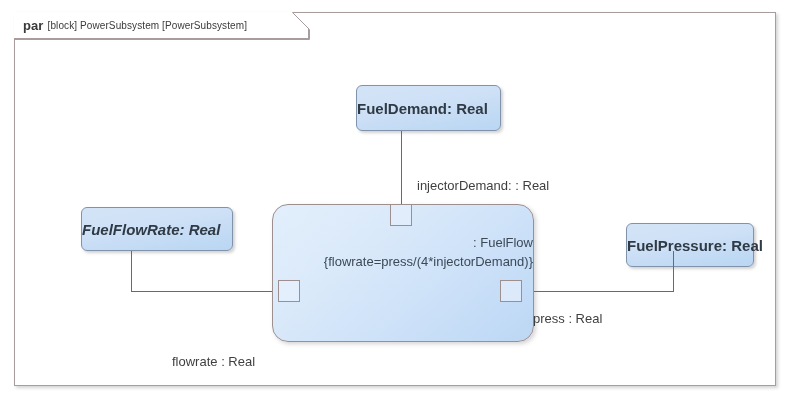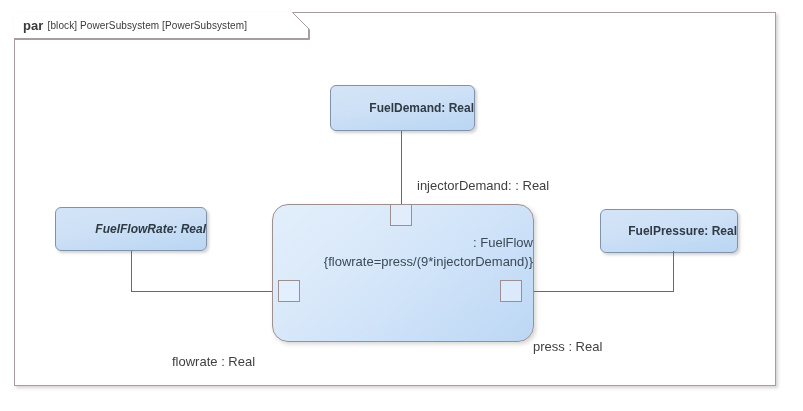--- a/index.html
+++ b/index.html
@@ -79,30 +79,31 @@
   
   .vprop {
     position: absolute;
     box-sizing: border-box;
     border: 1px solid #8093ab;
     border-radius: 6px;
     background: linear-gradient(170deg, #d3e4f7 0%, #cfe1f6 38%, #b9d6f3 100%);
     box-shadow: 2px 2px 3px rgba(120,115,115,0.33);
     display: flex;
     align-items: center;
-    justify-content: flex-end;
+    justify-content: flex-start;
     color: #2f3a45;
-    font-size: 12px;
+    font-size: 15px;
     font-weight: bold;
     white-space: nowrap;
+    margin-left: 26px;
   }
 
   #vprop-fueldemand   { left: 330px; top: 85px;  width: 145px; height: 46px; }
   #vprop-fuelflowrate { left: 55px;  top: 207px; width: 152px; height: 44px; font-style: italic; }
-  #vprop-fuelpressure { left: 600px; top: 209px; width: 138px; height: 44px; }
+  #vprop-fuelpressure { left: 600px; top: 223px; width: 128px; height: 44px; }
 
   
   .cblock {
     position: absolute;
     left: 272px;
     top: 204px;
     width: 262px;
     height: 138px;
     box-sizing: border-box;
     border: 1px solid #9d8f8f;
@@ -156,21 +157,21 @@
 
   
   .elabel {
     position: absolute;
     font-size: 13px;
     color: #3f3f3f;
     white-space: nowrap;
   }
   #label-injectordemand { left: 417px; top: 178px; text-align: center; }
   #label-flowrate       { left: 172px; top: 311px; margin-top: 43px; }
-  #label-press          { left: 533px; top: 311px; margin-top: 28px; }
+  #label-press          { left: 533px; top: 311px; }
 </style>
 </head>
 <body>
 
 <div id="canvas">
 
   <div class="frame"></div>
 
   <div class="frame-header">
     <span class="hdr-kw">par</span>
@@ -196,21 +197,21 @@
 
   <div class="conn v" id="conn-demand-v"></div>
   <div class="conn v" id="conn-flow-v"></div>
   <div class="conn h" id="conn-flow-h"></div>
   <div class="conn v" id="conn-press-v"></div>
   <div class="conn h" id="conn-press-h"></div>
 
   <div class="cblock">
     <div class="cblock-text">
       <div>: FuelFlow</div>
-      <div>{flowrate=press/(9*injectorDemand)}</div>
+      <div>{flowrate=press/(4*injectorDemand)}</div>
     </div>
   </div>
 
   <div class="port" id="port-top"></div>
   <div class="port" id="port-left"></div>
   <div class="port" id="port-right"></div>
 
   <div class="elabel" id="label-injectordemand">injectorDemand: : Real</div>
   <div class="elabel" id="label-flowrate">flowrate : Real</div>
   <div class="elabel" id="label-press">press : Real</div>

